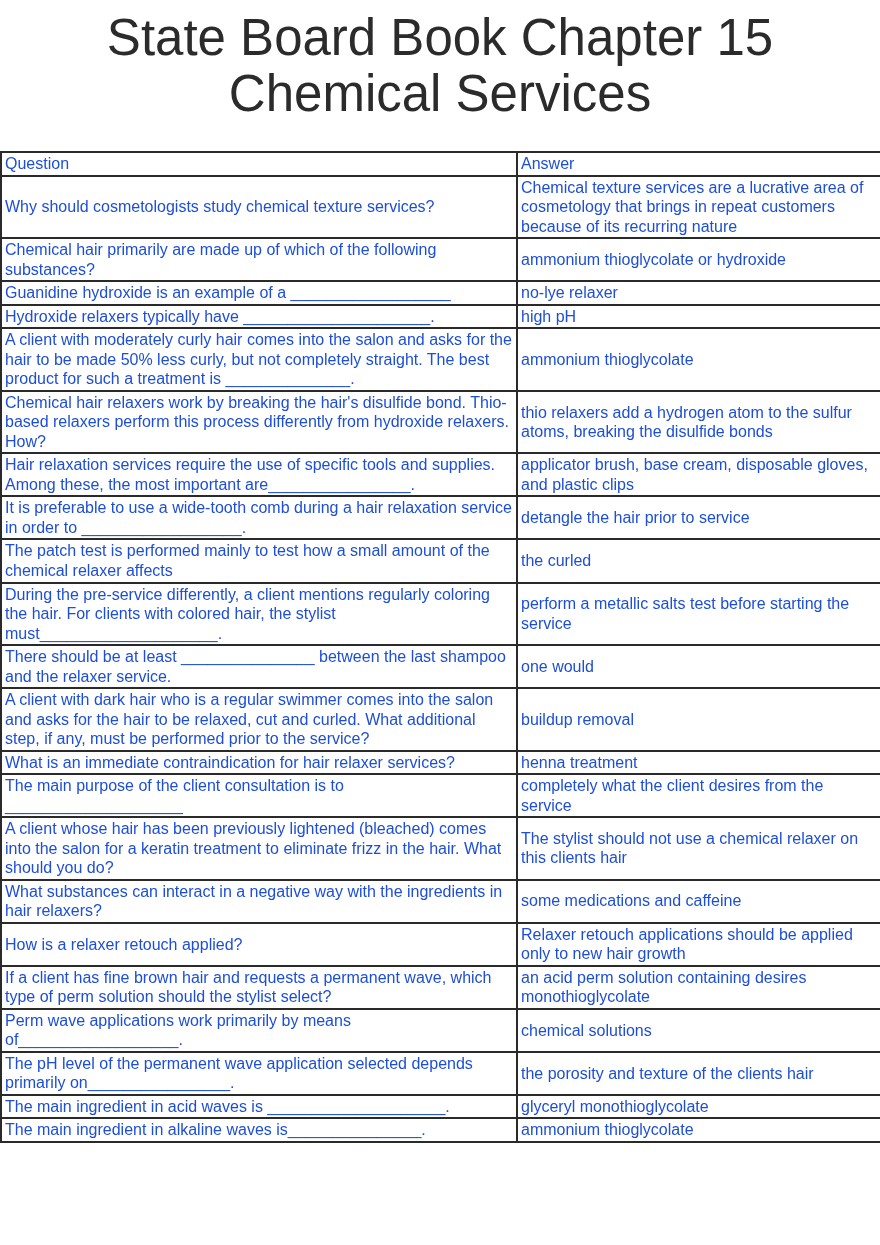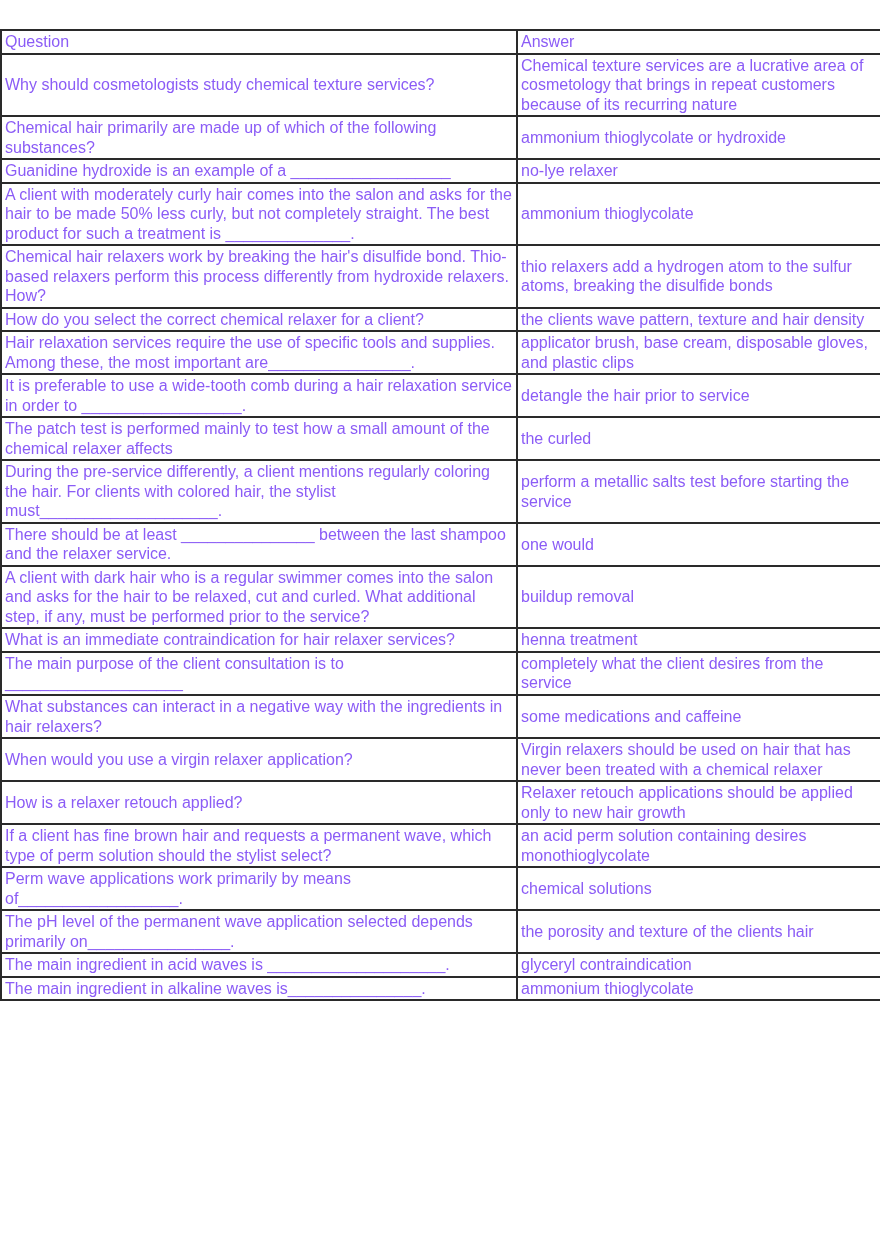--- a/index.html
+++ b/index.html
@@ -36,31 +36,35 @@
   table.qa col.qcol { width: 516px; }
   table.qa col.acol { width: 364px; }
   table.qa td, table.qa th {
     border: 2px solid #2a2a2a;
     padding: 1px 2px 1px 3px;
     vertical-align: middle;
     text-align: left;
     font-weight: normal;
     font-size: 16px;
     line-height: 1.22;
-    color: #8b5cf6;
+    color: #1d4ed8;
     word-wrap: break-word;
   }
   table.qa tr.header-row th {
     height: 19px;
   }
 </style>
 </head>
 <body>
 
 <div class="page">
+  <h1 class="title">
+    <span>State Board Book Chapter 15</span><br>
+    <span>Chemical Services</span>
+  </h1>
 
   <table class="qa">
     <colgroup>
       <col class="qcol">
       <col class="acol">
     </colgroup>
     <tbody id="qa-body">
       <tr class="header-row">
         <th>Question</th>
         <th>Answer</th>
@@ -72,30 +76,30 @@
         </tr>
         <tr>
           <td>Chemical hair primarily are made up of which of the following substances?</td>
           <td>ammonium thioglycolate or hydroxide</td>
         </tr>
         <tr>
           <td>Guanidine hydroxide is an example of a __________________</td>
           <td>no-lye relaxer</td>
         </tr>
         <tr>
+          <td>Hydroxide relaxers typically have _____________________.</td>
+          <td>high pH</td>
+        </tr>
+        <tr>
           <td>A client with moderately curly hair comes into the salon and asks for the hair to be made 50% less curly, but not completely straight. The best product for such a treatment is ______________.</td>
           <td>ammonium thioglycolate</td>
         </tr>
         <tr>
           <td>Chemical hair relaxers work by breaking the hair's disulfide bond. Thio-based relaxers perform this process differently from hydroxide relaxers. How?</td>
           <td>thio relaxers add a hydrogen atom to the sulfur atoms, breaking the disulfide bonds</td>
-        </tr>
-        <tr>
-          <td>How do you select the correct chemical relaxer for a client?</td>
-          <td>the clients wave pattern, texture and hair density</td>
         </tr>
         <tr>
           <td>Hair relaxation services require the use of specific tools and supplies. Among these, the most important are________________.</td>
           <td>applicator brush, base cream, disposable gloves, and plastic clips</td>
         </tr>
         <tr>
           <td>It is preferable to use a wide-tooth comb during a hair relaxation service in order to __________________.</td>
           <td>detangle the hair prior to service</td>
         </tr>
         <tr>
@@ -116,46 +120,46 @@
         </tr>
         <tr>
           <td>What is an immediate contraindication for hair relaxer services?</td>
           <td>henna treatment</td>
         </tr>
         <tr>
           <td>The main purpose of the client consultation is to ____________________</td>
           <td>completely what the client desires from the service</td>
         </tr>
         <tr>
+          <td>A client whose hair has been previously lightened (bleached) comes into the salon for a keratin treatment to eliminate frizz in the hair. What should you do?</td>
+          <td>The stylist should not use a chemical relaxer on this clients hair</td>
+        </tr>
+        <tr>
           <td>What substances can interact in a negative way with the ingredients in hair relaxers?</td>
           <td>some medications and caffeine</td>
-        </tr>
-        <tr>
-          <td>When would you use a virgin relaxer application?</td>
-          <td>Virgin relaxers should be used on hair that has never been treated with a chemical relaxer</td>
         </tr>
         <tr>
           <td>How is a relaxer retouch applied?</td>
           <td>Relaxer retouch applications should be applied only to new hair growth</td>
         </tr>
         <tr>
           <td>If a client has fine brown hair and requests a permanent wave, which type of perm solution should the stylist select?</td>
           <td>an acid perm solution containing desires monothioglycolate</td>
         </tr>
         <tr>
           <td>Perm wave applications work primarily by means of__________________.</td>
           <td>chemical solutions</td>
         </tr>
         <tr>
           <td>The pH level of the permanent wave application selected depends primarily on________________.</td>
           <td>the porosity and texture of the clients hair</td>
         </tr>
         <tr>
           <td>The main ingredient in acid waves is ____________________.</td>
-          <td>glyceryl contraindication</td>
+          <td>glyceryl monothioglycolate</td>
         </tr>
         <tr>
           <td>The main ingredient in alkaline waves is_______________.</td>
           <td>ammonium thioglycolate</td>
         </tr>
       </tbody>
   </table>
 </div>
 
 </body></html>

